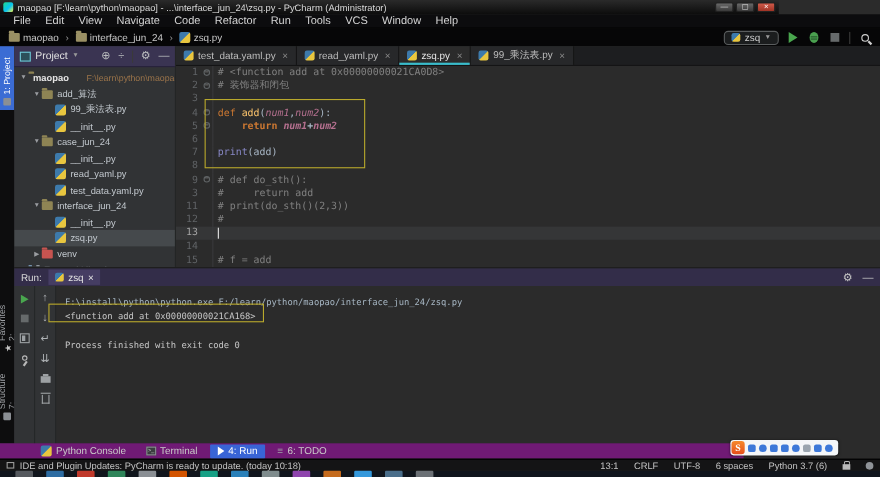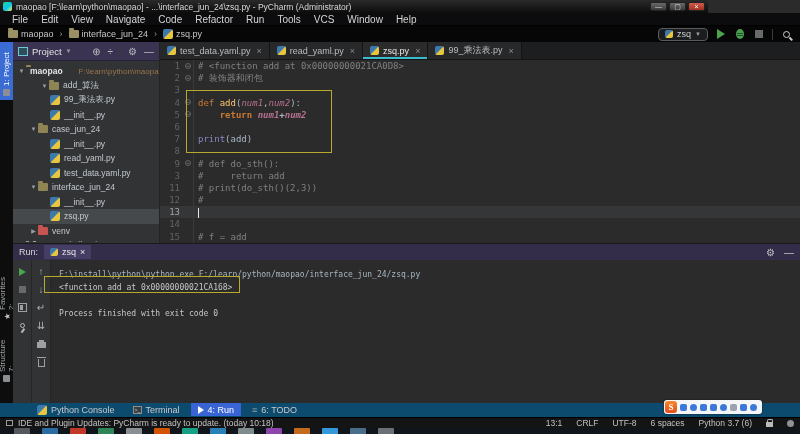--- a/index.html
+++ b/index.html
@@ -117,22 +117,22 @@
   .trash-ico { width:7px; height:8px; border:1px solid #9da1a4; border-top:none; position:relative; margin-top:2px; }
   .trash-ico::before { content:""; position:absolute; left:-2px; top:-2px; width:9px; height:1px; background:#9da1a4; }
   .console { flex:1; padding:8px 0 0 8px; font-size:8px; }
   .console .cline { height:13px; line-height:13px; white-space:pre; }
   .console .cmd { color:#a7b7c4; } .console .out { color:#c7c7c7; }
 
   
   .anno { position:absolute; border:1px solid #b9a92c; pointer-events:none; }
 
   
-  .bottom-bar { position:absolute; left:0; top:403px; width:800px; height:14px; background:#0c4a6e;
-    display:flex; align-items:flex-start; gap:4px; padding-left:30px; }
+  .bottom-bar { position:absolute; left:0; top:403px; width:676px; height:14px; background:#701a75;
+    display:flex; align-items:center; gap:4px; padding-left:30px; }
   .bb-item { display:flex; align-items:center; gap:4px; font-size:9px; color:#c9c9c9; padding:1px 7px; height:13px; }
   .bb-item.active { background:#3964d6; color:#fff; border-radius:1px; }
   .term-ico { width:9px; height:8px; background:#3b3e40; border:1px solid #8a8e92; font-size:5px; color:#cfd3d6; line-height:7px; padding-left:1px; }
   .todo-ico { color:#9fa3a7; font-size:9px; }
   .bb-play { width:0; height:0; border-left:6px solid #fff; border-top:4px solid transparent; border-bottom:4px solid transparent; }
 
   
   .status-bar { position:absolute; left:0; top:417px; width:800px; height:11px; background:#141415;
     display:flex; align-items:center; font-size:8.5px; color:#c3c3c3; padding:0 6px; gap:5px; border-top:1px solid #000; }
   .status-ico { width:7px; height:6px; border:1px solid #9a9a9a; }
@@ -253,21 +253,21 @@
       </div>
     </div>
     <div class="tree" id="tree">
         <div class="tree-row" style="padding-left: 4px;">
           <span class="tree-chevron">▼</span>
           <span class="folder-ico"></span>
           <span class="tree-gap"></span>
           <span class="tree-label b">maopao</span>
           <span class="tree-extra">F:\learn\python\maopao</span>
         </div>
-        <div class="tree-row" style="padding-left: 16px; margin-left: 11px;">
+        <div class="tree-row" style="padding-left: 16px;">
           <span class="tree-chevron">▼</span>
           <span class="folder-ico"></span>
           <span class="tree-gap"></span>
           <span class="tree-label">add_算法</span>
         </div>
         <div class="tree-row" style="padding-left: 28px;">
           <span class="tree-chevron"></span>
           <span class="py-ico"></span>
           <span class="tree-gap"></span>
           <span class="tree-label">99_乘法表.py</span>

